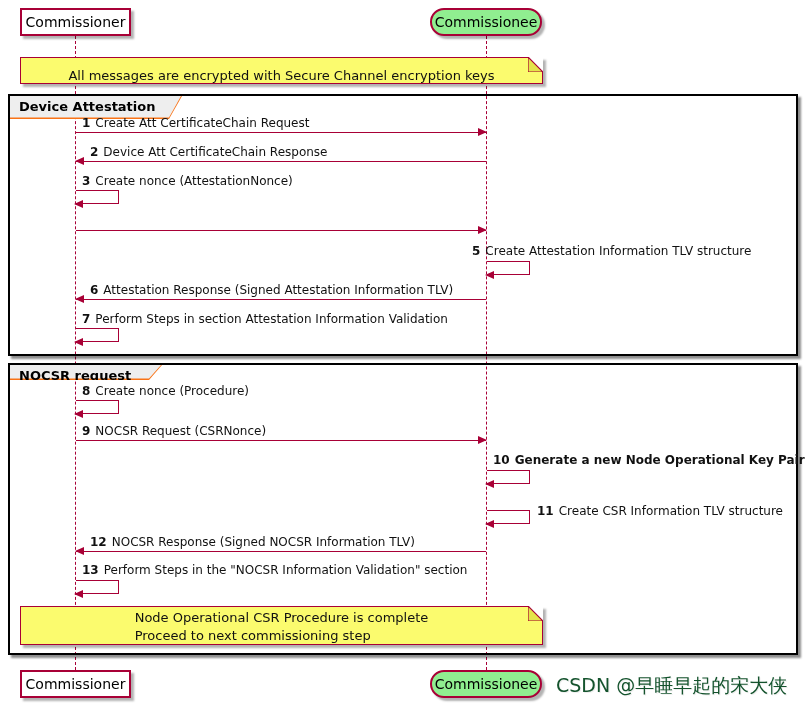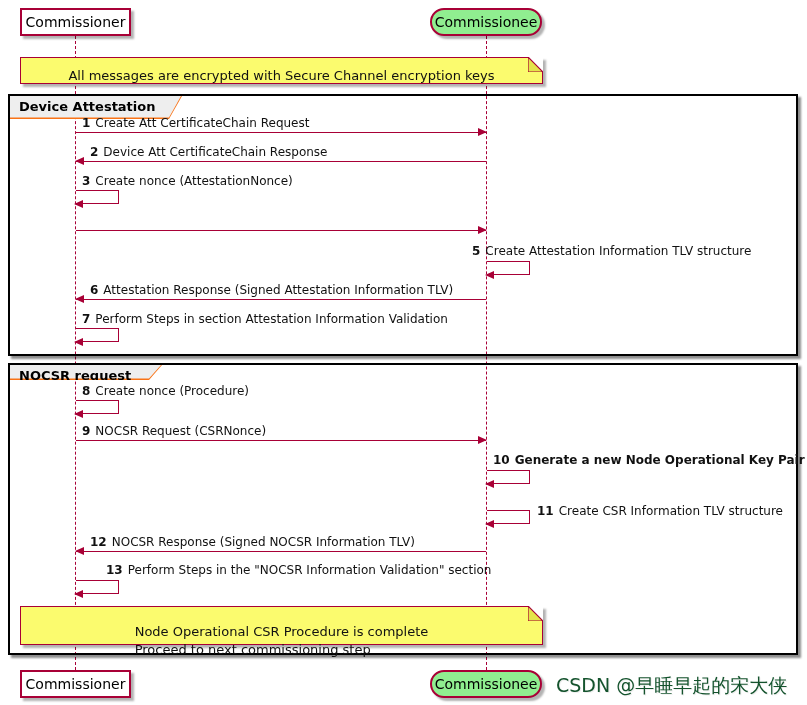--- a/index.html
+++ b/index.html
@@ -150,28 +150,28 @@
       <i class="head-l2"></i>
     </div>
 
   <div class="msg-label" style="left:90px;top:535px;">
     <b>12</b><span>NOCSR Response (Signed NOCSR Information TLV)</span>
   </div>
   <div class="mline" style="left:76px;top:551px;width:410px;">
       <i class="head-l"></i>
     </div>
 
-  <div class="msg-label" style="left:82px;top:563px;margin-left:24px;">
+  <div class="msg-label" style="left:82px;top:563px;">
     <b>13</b><span>Perform Steps in the "NOCSR Information Validation" section</span>
   </div>
   <div class="selfloop" style="left:76px;top:580px;">
       <i class="head-l2"></i>
     </div>
 
-  <div class="note note-block" style="left:20px;top:606px;width:523px;height:39px;padding-top:16px;">
+  <div class="note note-block" style="left:20px;top:606px;width:523px;height:39px;padding-top:2px;">
     <svg class="fold" viewBox="0 0 15 15">
       <path fill="#ffffff" d="M0,0 L15,0 L15,15 Z"></path>
       <path fill="#E4E44A" stroke="#A80036" stroke-width="1.2" d="M0,0 L15,15 L0,15 Z"></path>
     </svg>
     <div class="inner">
       <div>Node Operational CSR Procedure is complete</div>
       <div>Proceed to next commissioning step</div>
     </div>
   </div>
 

